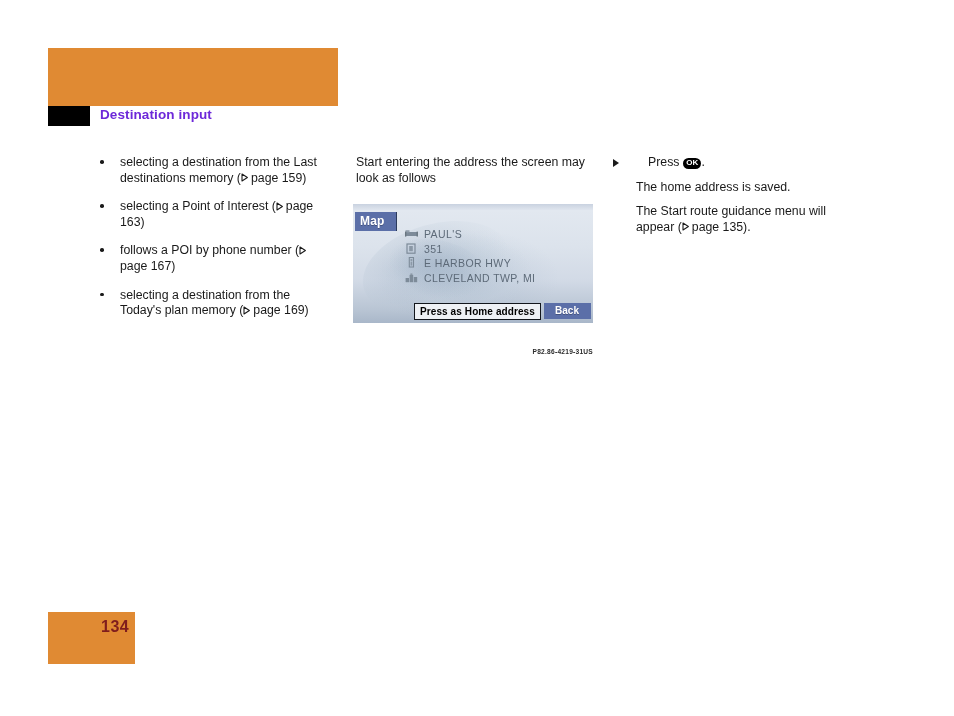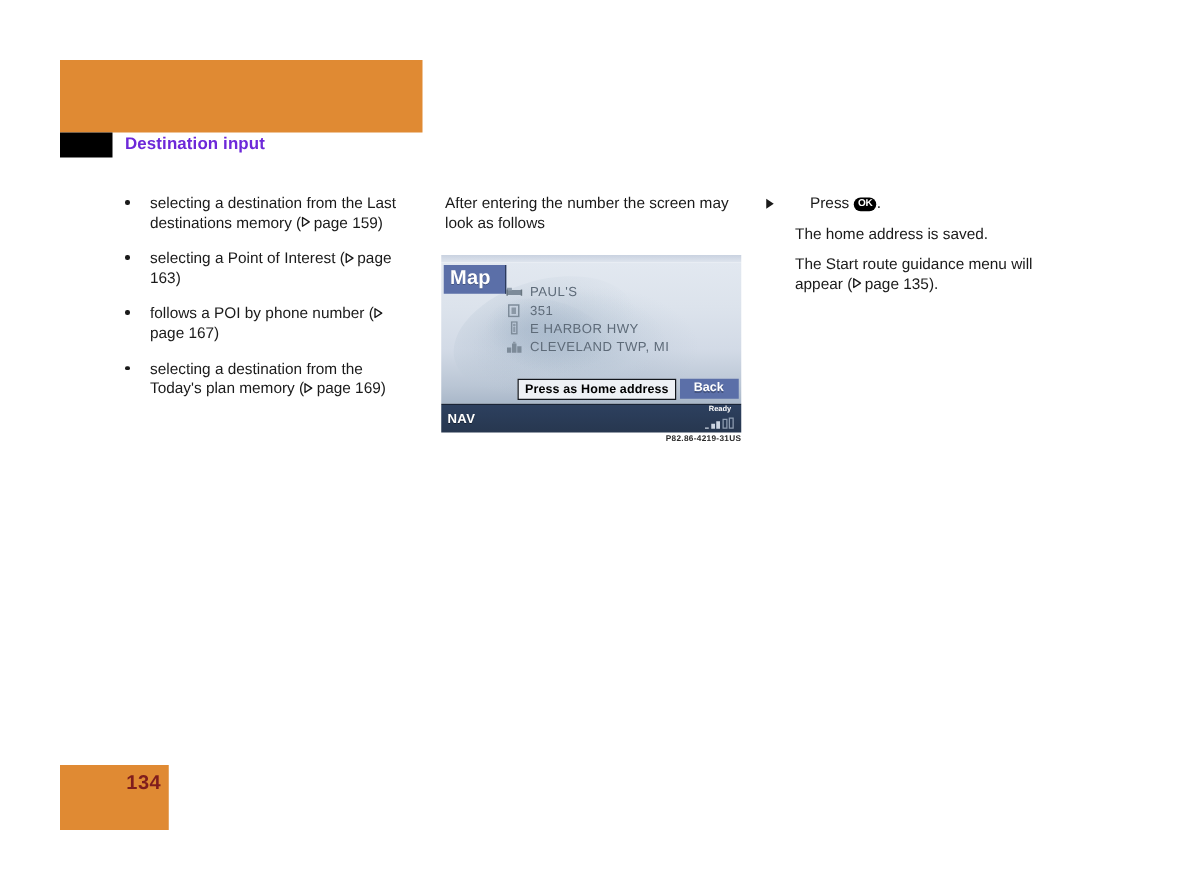--- a/index.html
+++ b/index.html
@@ -172,21 +172,21 @@
     background: radial-gradient(ellipse at 50% 45%, rgba(150,170,192,0.35) 0%, rgba(0,0,0,0) 70%);
     transform: rotate(12deg);
   }
 
   .map-tab {
     position: absolute;
     left: 2px;
     top: 2px;
     background: #5B6FA8;
     color: #ffffff;
-    font-size: 16px;
+    font-size: 12px;
     font-weight: bold;
     padding: 2px 11px 2.5px 5px;
     letter-spacing: 0.2px;
     border-right: 1.5px solid #2b3a5c;
     text-shadow: 0 1px 0 rgba(0,0,0,0.25);
   }
 
   .addr-list {
     position: absolute;
     left: 52px;
@@ -361,21 +361,21 @@
   <div class="bullet-item">
     <span class="bullet-dot"></span>
     <span>selecting a destination from the Today's plan memory (</span><span class="pageref-arrow"><svg width="8" height="9" viewBox="0 0 8 9">
           <path d="M1 1 L6.4 4.5 L1 8 Z" fill="none" stroke="#1a1a1a" stroke-width="1.1" stroke-linejoin="round"></path>
         </svg></span><span>page 169</span><span>)</span>
   </div>
 
 </div>
 
 <div class="col col-mid">
-  <div class="para">After entering the number the screen may look as follows</div>
+  <div class="para">Start entering the address the screen may look as follows</div>
 </div>
 
 <div class="screen-wrap">
   <div class="screen-top-strip"></div>
 
   <div class="screen-body">
     <div class="screen-swirl"></div>
     <div class="screen-swirl2"></div>
 
     <div class="map-tab">Map</div>
@@ -428,31 +428,20 @@
       </div>
 
     </div>
 
     <div class="btn-row">
       <div class="btn-save">Press as Home address</div>
       <div class="btn-back">Back</div>
     </div>
   </div>
 
-  <div class="screen-footer">
-    <div class="nav-label">NAV</div>
-    <div class="ready-label">Ready</div>
-    <div class="signal">
-      <span class="sig-bar sig-1"></span>
-      <span class="sig-bar sig-2"></span>
-      <span class="sig-bar sig-3"></span>
-      <span class="sig-bar sig-4"></span>
-      <span class="sig-bar sig-5"></span>
-    </div>
-  </div>
 </div>
 
 <div class="fig-caption">P82.86-4219-31US</div>
 
 <div class="col col-right">
 
   <div class="step">
     <span class="step-marker"></span>
     <span class="step-body">
       <span>Press </span><span class="ok-key">OK</span><span>.</span>

